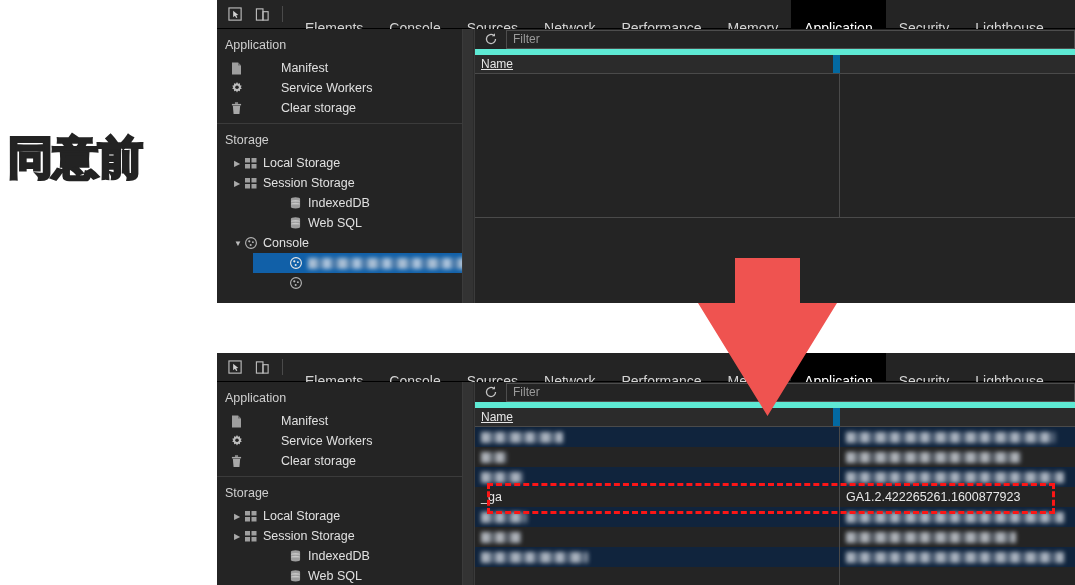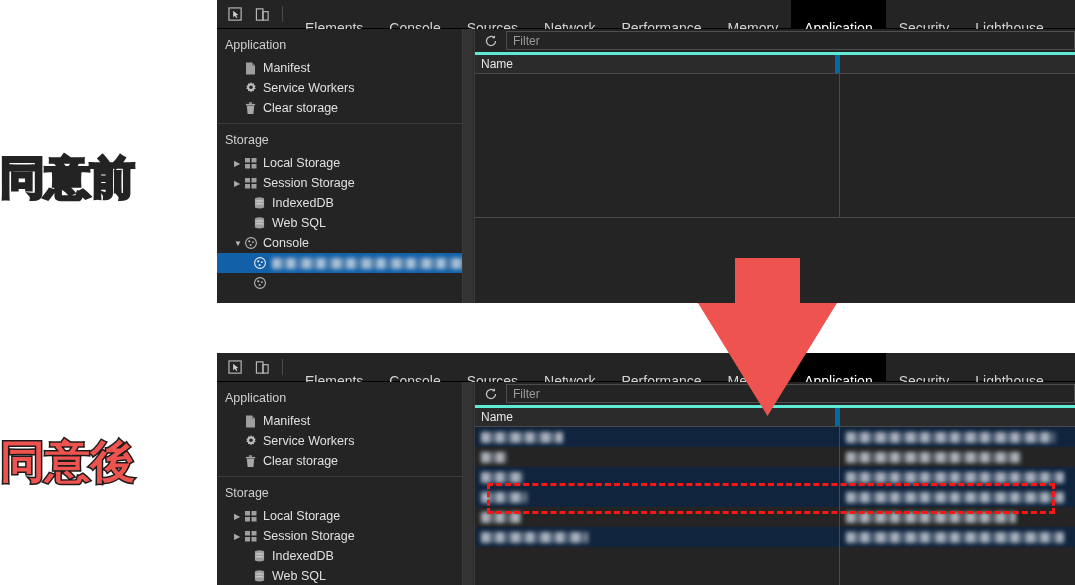--- a/index.html
+++ b/index.html
@@ -15,25 +15,24 @@
   .jp-label {
     position: absolute;
     font-family: "DejaVu Sans", sans-serif;
     font-weight: 700;
     font-size: 45px;
     line-height: 50px;
     letter-spacing: 0px;
     white-space: nowrap;
   }
   .jp-before {
-    left: 0px; top: 133px;
+    left: 8px; top: 133px;
     color: #232323;
     -webkit-text-stroke: 3px #232323;
     paint-order: stroke fill;
-    margin-top: 20px;
   }
   .jp-after {
     left: 0px; top: 437px;
     color: #ef5350;
     -webkit-text-stroke: 3px #1c1c1c;
     paint-order: stroke fill;
   }
 
   
   .devtools {
@@ -94,23 +93,23 @@
   }
   .sb-divider { height: 1px; background: #3b3b3b; margin: 5px 0 0 0; }
   .sb-item {
     display: flex; align-items: center;
     height: 20px;
     font-size: 12.5px;
     color: #e0e0e0;
     padding-left: 8px;
     white-space: nowrap;
   }
-  .sb-item.indent1 { padding-left: 28px; }
+  .sb-item.indent1 { padding-left: 14px; gap: 32px; }
   .sb-item.indent2 { padding-left: 17px; }
-  .sb-item.indent3 { padding-left: 37px; }
+  .sb-item.indent3 { padding-left: 37px; margin-left: 36px; }
   .sb-item.selected { background: #1160a8; color: #fff; }
   .twisty {
     width: 11px; flex: 0 0 11px;
     font-size: 8px; color: #aaa;
     display: inline-block;
   }
   .twisty.open { color: #bbb; }
   .sb-ico { width: 18px; flex: 0 0 18px; display: flex; align-items: center; }
   .sb-txt { display: inline-block; }
 
@@ -127,21 +126,21 @@
     filter: blur(2px);
     opacity: .92;
   }
 
   
   .main { flex: 1; display: flex; flex-direction: column; background: #242424; min-width:0; }
   .filterbar {
     display: flex; align-items: center;
     height: 26px;
     background: #242424;
-    border-bottom: 3px solid #5eead4;
+    border-bottom: 6px solid #5eead4;
     padding-left: 5px;
   }
   .refresh-btn {
     width: 22px; height: 22px; display: flex; align-items: center; justify-content: center;
   }
   .filter-input {
     flex: 1; height: 19px; margin-left: 4px; margin-right: 0px;
     background: #242424;
     border: 1px solid #4d4d4d;
     color: #9a9a9a;
@@ -153,22 +152,22 @@
   .filter-input::placeholder { color: #9a9a9a; }
 
   .table-wrap { flex: 1; display: flex; flex-direction: column; min-height: 0; }
   .thead {
     display: flex; height: 19px; background: #2b2b2b;
     border-bottom: 1px solid #4a4a4a;
   }
   .th {
     font-size: 12px; color: #e6e6e6;
     line-height: 19px; padding-left: 6px;
-    border-right: 5px solid #0369a1;
-    overflow: hidden; white-space: nowrap;
+    border-right: 7px solid #0369a1;
+    overflow: hidden; white-space: nowrap; text-decoration: underline;
   }
   .th.col-name  { width: 365px; flex: 0 0 365px; }
   .th.col-value { flex: 1; margin-top: 18px; }
 
   .tbody { position: relative; }
   .trow { display: flex; height: 20px; }
   .trow .cell {
     overflow: hidden; white-space: nowrap;
     font-size: 12.5px; color: #e8e8e8;
     line-height: 20px; padding-left: 6px;
@@ -208,21 +207,20 @@
     pointer-events: none;
   }
 </style>
 </head>
 <body>
 
 <div id="root">
 
   <div class="jp-label jp-before">同意前</div>
 
-  <div class="jp-label jp-after" style="color: rgb(239, 83, 80);">同意後</div>
 
   <div class="devtools dt-top">
 
     <div class="tabbar">
       <div class="tool-icon">
         <svg width="15" height="15" viewBox="0 0 16 16">
           <rect x="1" y="1" width="13" height="13" fill="none" stroke="#bdbdbd" stroke-width="1.2"></rect>
           <path d="M5.5 4 L5.5 11 L7.4 9.2 L8.7 11.8 L10 11.2 L8.7 8.7 L11 8.6 Z" fill="#cfcfcf"></path>
         </svg>
       </div>
@@ -571,20 +569,24 @@
                 </div>
               </div>
               <div class="trow sel">
                 <div class="cell col-name">
                   <span class="blur-bar" style="width: 42px;"></span>
                 </div>
                 <div class="cell col-value">
                   <span class="blur-bar" style="width: 218px;"></span>
                 </div>
               </div>
+              <div class="trow norm">
+                <div class="cell col-name">_ga</div>
+                <div class="cell col-value">GA1.2.422265261.1600877923</div>
+              </div>
               <div class="trow sel">
                 <div class="cell col-name">
                   <span class="blur-bar" style="width: 46px;"></span>
                 </div>
                 <div class="cell col-value">
                   <span class="blur-bar" style="width: 218px;"></span>
                 </div>
               </div>
               <div class="trow norm">
                 <div class="cell col-name">

